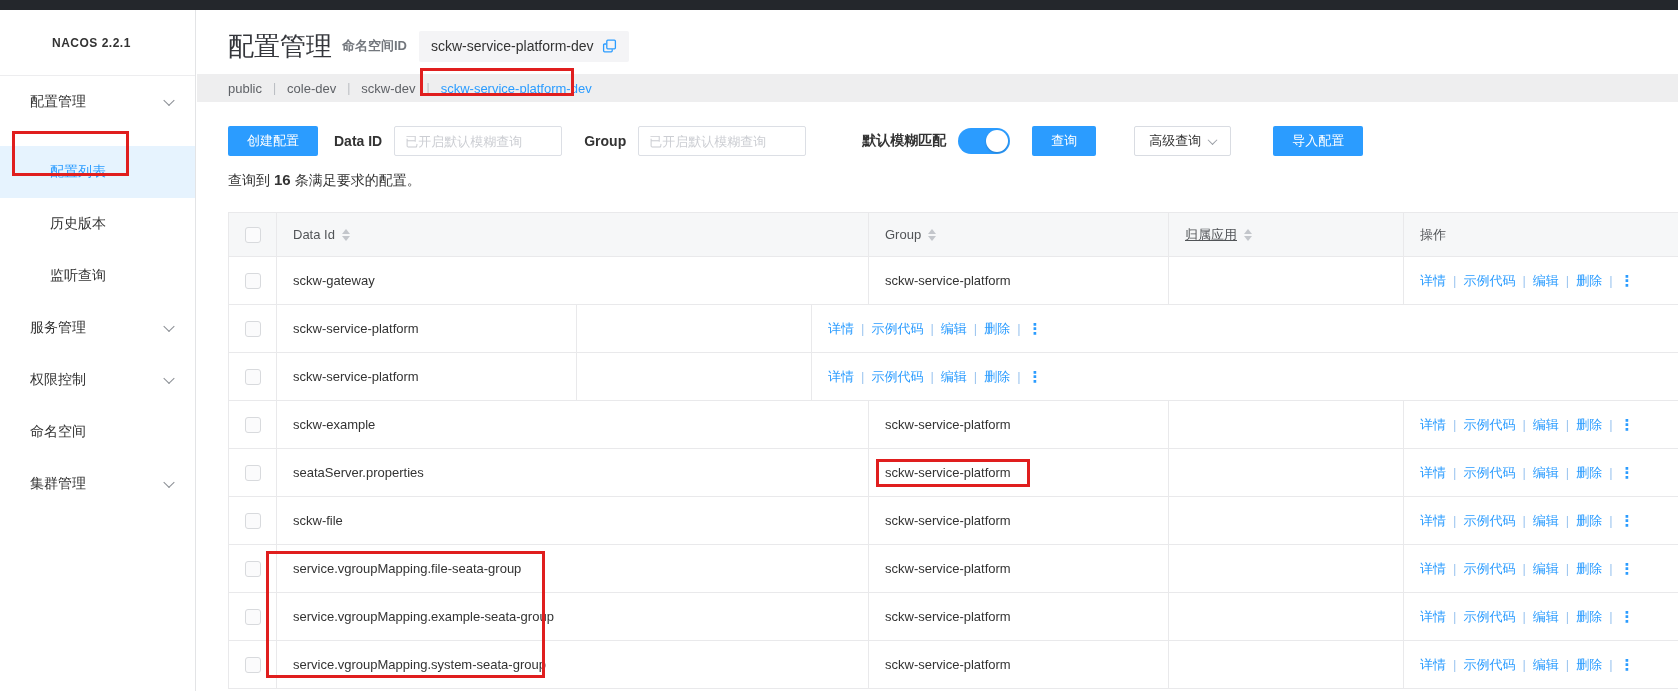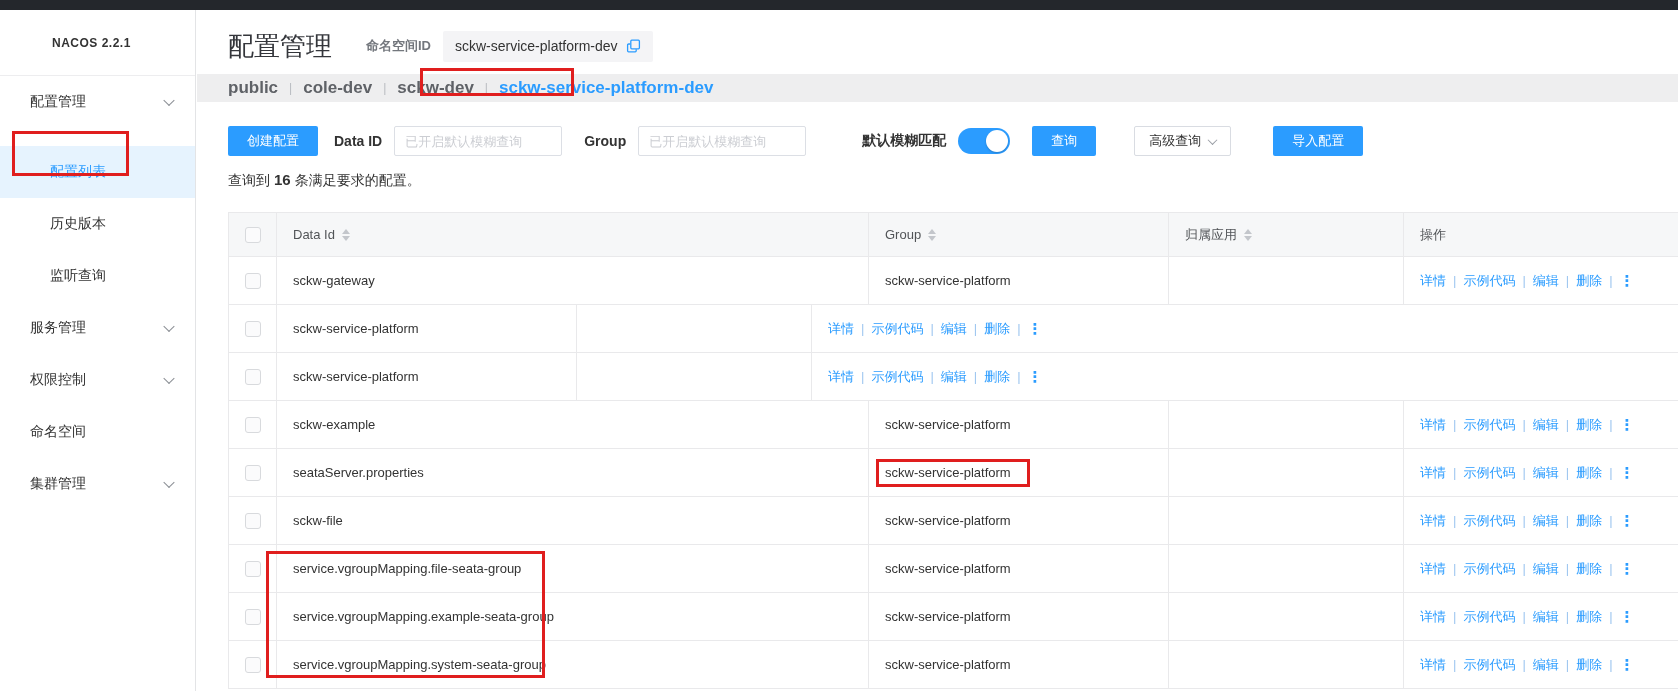--- a/index.html
+++ b/index.html
@@ -24,26 +24,26 @@
   .menu{display:flex;flex-direction:column;}
   .menu-item{position:relative;height:52px;display:flex;align-items:center;cursor:pointer;color:#333;font-size:14px;}
   .menu-item.group{padding-left:30px;}
   .menu-item.sub{padding-left:50px;}
   .menu-item.selected{background:var(--selected-bg);color:var(--accent);margin-top:18px;}
   .chevron{position:absolute;right:22px;top:50%;width:8px;height:8px;border-right:1.5px solid #8a8e94;border-bottom:1.5px solid #8a8e94;transform:translateY(-70%) rotate(45deg);}
   
   .main{position:absolute;left:197px;top:10px;width:1481px;height:681px;}
   .page-header{display:flex;align-items:center;margin:20px 0 0 31px;height:32px;}
   .page-title{font-size:26px;font-weight:500;color:#34363b;}
-  .ns-label{margin-left:34px;font-size:13px;color:#73777d;font-weight:600;}
+  .ns-label{margin-left:10px;font-size:13px;color:#73777d;font-weight:600;}
   .ns-box{margin-left:12px;display:flex;align-items:center;background:#f4f4f6;border-radius:2px;height:31px;padding:0 12px;font-size:14px;color:#333;}
   .copy-icon{margin-left:8px;display:inline-block;cursor:pointer;line-height:0;}
   
   .tabbar{margin-top:12px;height:28px;background:#eeeeef;display:flex;align-items:center;padding-left:31px;width:1481px;}
-  .tab{font-size:17px;color:#5f6267;cursor:pointer;font-weight:bold;}
+  .tab{font-size:13px;color:#5f6267;cursor:pointer;}
   .tab.selected{color:var(--accent);}
   .tab-sep{color:#b9bcc1;margin:0 11px;font-size:12px;}
   
   .toolbar{display:flex;align-items:center;margin:24px 0 0 31px;height:30px;}
   .btn{height:30px;border:none;border-radius:2px;background:var(--accent);color:#fff;font-size:13px;padding:0 19px;cursor:pointer;font-family:inherit;}
   .field-label{font-size:14px;font-weight:bold;color:#333;}
   .tb-input{height:30px;width:168px;border:1px solid #dcdfe5;border-radius:2px;padding:0 10px;font-size:13px;color:#333;font-family:inherit;outline:none;}
   .tb-input::placeholder{color:#ccced3;}
   .switch{position:relative;width:52px;height:26px;border-radius:13px;background:var(--accent);cursor:pointer;}
   .switch .knob{position:absolute;right:2px;top:2px;width:22px;height:22px;border-radius:50%;background:#fff;box-shadow:0 1px 2px rgba(0,0,0,.2);}
@@ -56,21 +56,21 @@
   .result-line .count{font-weight:bold;font-size:15px;padding:0 4px;}
   
   .table{margin:22px 0 0 31px;width:1450px;border-top:1px solid var(--border);border-left:1px solid var(--border);}
   .tr{display:flex;width:100%;}
   .thead{height:44px;background:#f6f7f8;}
   .tbody-row{height:48px;background:#fff;}
   .td,.th{display:flex;align-items:center;border-right:1px solid var(--border);border-bottom:1px solid var(--border);padding-left:16px;overflow:hidden;}
   .col-check{width:48px;justify-content:center;padding-left:0;}
   .col-dataid{width:592px;}
   .col-group{width:300px;}
-  .col-app{width:235px;}
+  .col-app{width:235px;text-decoration:underline;}
   .col-ops{flex:1;border-right:none;}
   .th{font-size:13px;color:#515457;}
   .td{font-size:13px;color:#333;}
   .checkbox{width:16px;height:16px;border:1px solid #d8dadd;border-radius:3px;background:#fbfbfc;cursor:pointer;}
   .sort-icon{display:inline-flex;flex-direction:column;margin-left:7px;line-height:0;}
   .sort-icon i{display:block;width:0;height:0;border-left:4px solid transparent;border-right:4px solid transparent;}
   .sort-icon .up{border-bottom:5px solid #c3c6cb;margin-bottom:2px;}
   .sort-icon .down{border-top:5px solid #c3c6cb;}
   .op-link{color:var(--accent);cursor:pointer;white-space:nowrap;}
   .op-sep{color:#9fc7f0;margin:0 7px;}

